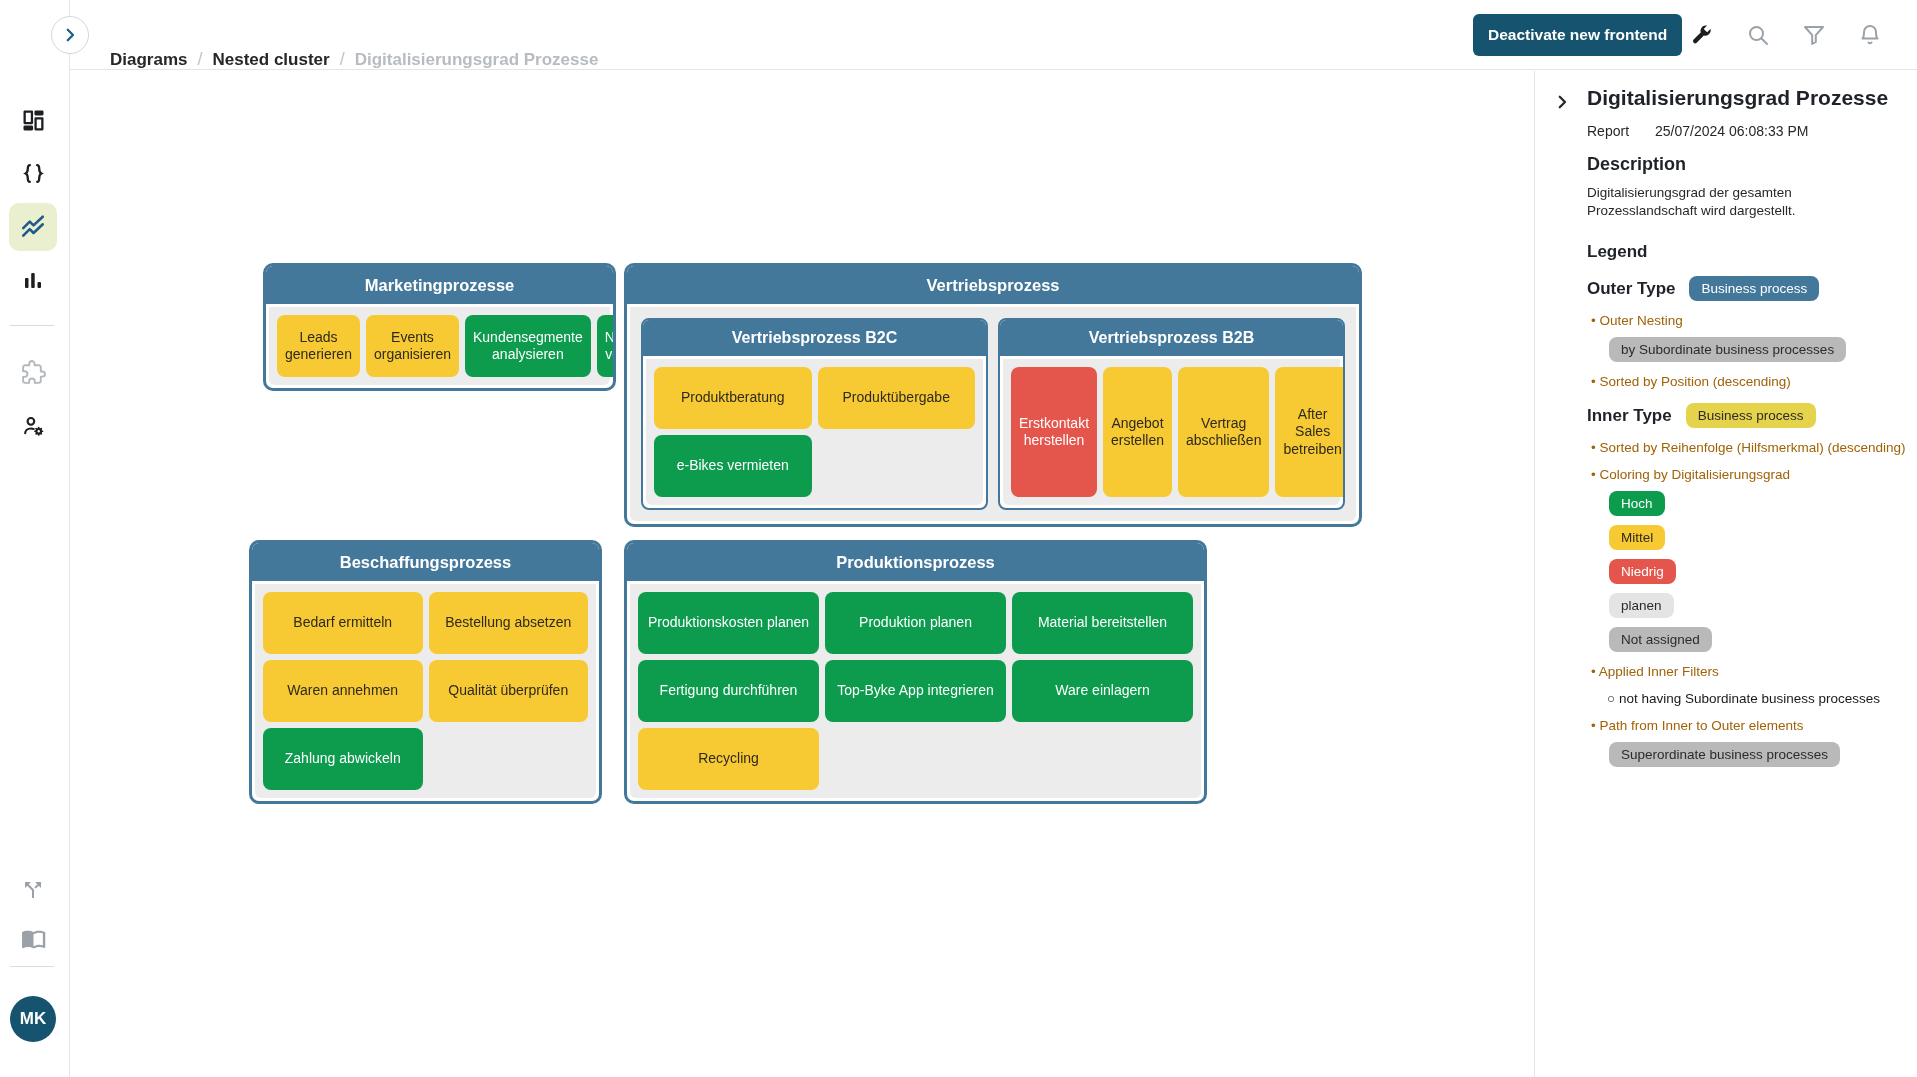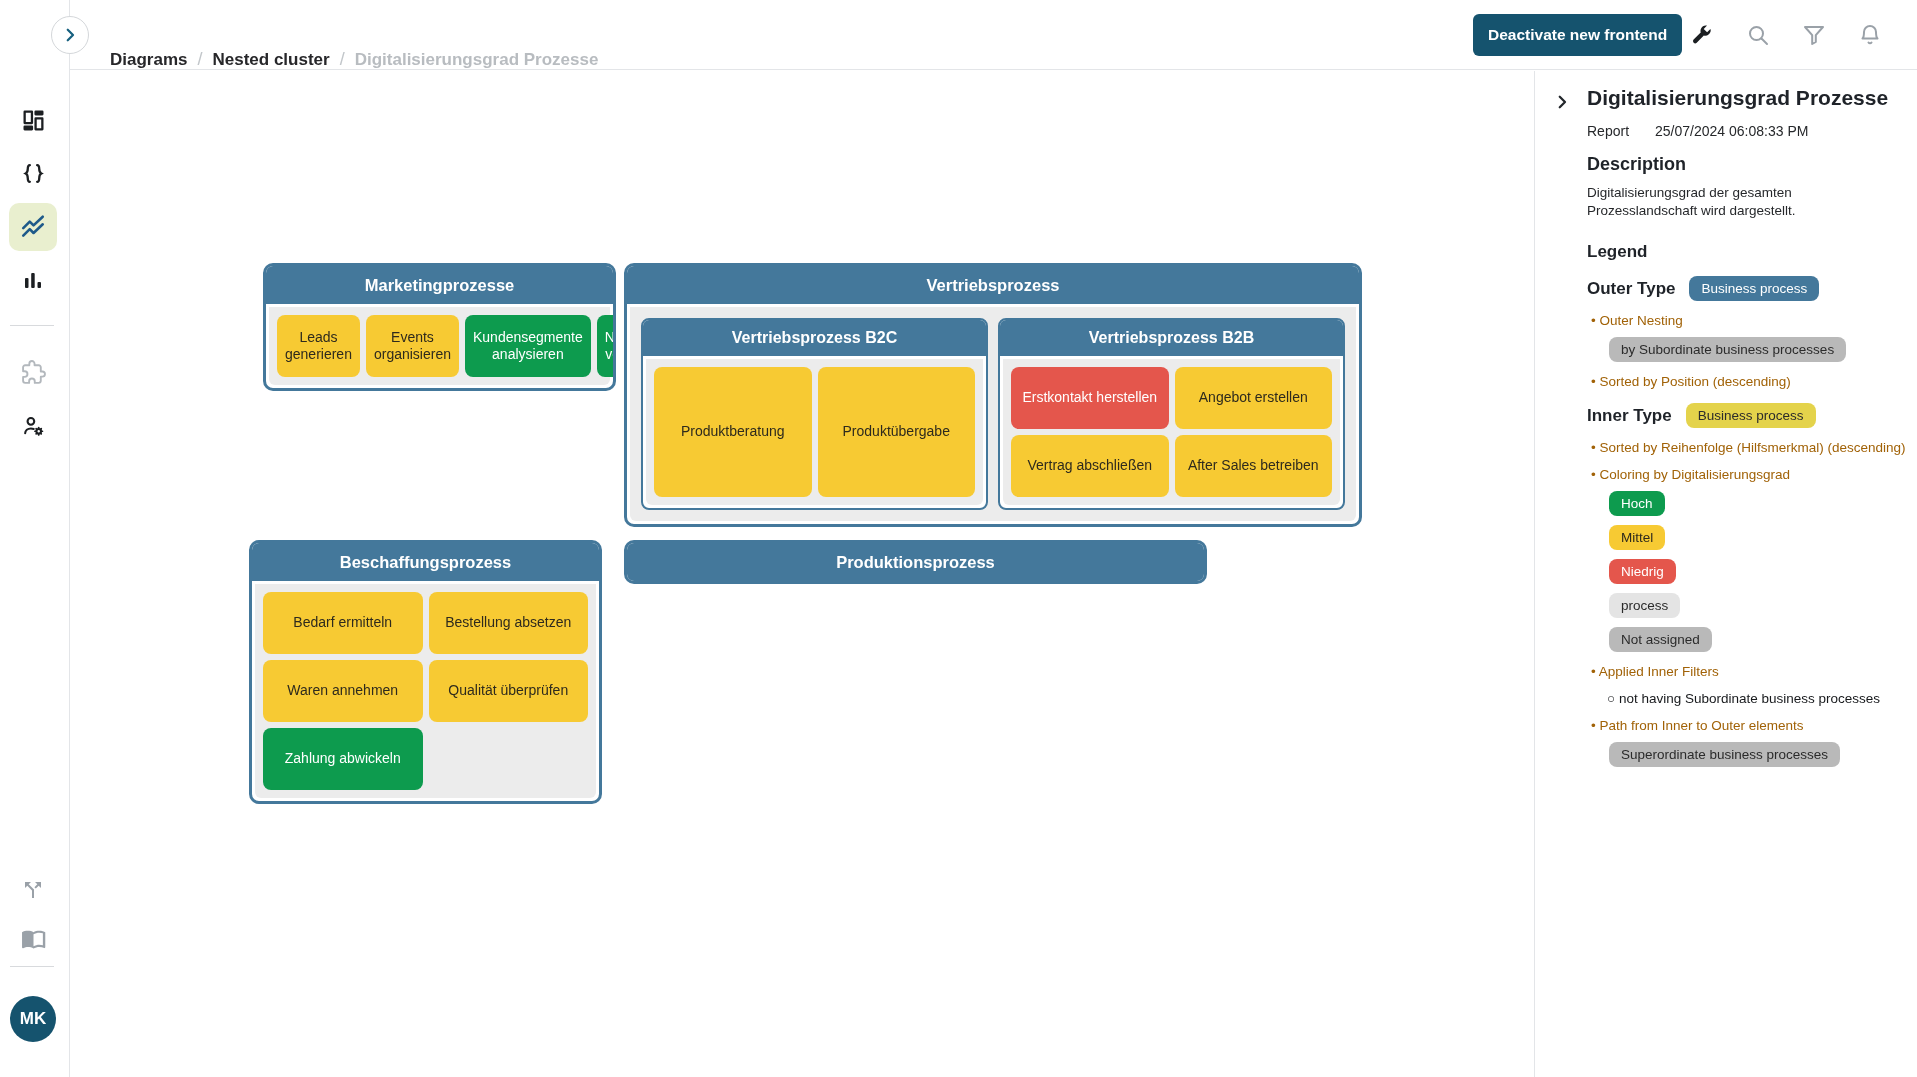--- a/index.html
+++ b/index.html
@@ -216,45 +216,55 @@
         </div>
       </div>
       <div class="cluster" style="left: 553px; top: 192px; width: 738px; position: absolute;">
         <div class="cluster-header">Vertriebsprozess</div>
         <div class="cluster-body parent">
           <div class="cluster subcluster">
             <div class="cluster-header">Vertriebsprozess B2C</div>
             <div class="cluster-body" style="grid-template-columns: repeat(2, 1fr);">
               <div class="node level-mittel">Produktberatung</div>
               <div class="node level-mittel">Produktübergabe</div>
+              <div class="node level-hoch">e-Bikes vermieten</div>
             </div>
           </div>
           <div class="cluster subcluster">
             <div class="cluster-header">Vertriebsprozess B2B</div>
-            <div class="cluster-body" style="grid-template-columns: repeat(2, 1fr);">
+            <div class="cluster-body" style="grid-template-columns: repeat(4, 1fr);">
               <div class="node level-niedrig">Erstkontakt herstellen</div>
               <div class="node level-mittel">Angebot erstellen</div>
               <div class="node level-mittel">Vertrag abschließen</div>
               <div class="node level-mittel">After Sales betreiben</div>
             </div>
           </div>
         </div>
       </div>
       <div class="cluster" style="left: 178px; top: 469px; width: 353px; position: absolute;">
         <div class="cluster-header">Beschaffungsprozess</div>
         <div class="cluster-body" style="grid-template-columns: repeat(2, 1fr);">
           <div class="node level-mittel">Bedarf ermitteln</div>
           <div class="node level-mittel">Bestellung absetzen</div>
           <div class="node level-mittel">Waren annehmen</div>
           <div class="node level-mittel">Qualität überprüfen</div>
           <div class="node level-hoch">Zahlung abwickeln</div>
         </div>
       </div>
       <div class="cluster" style="left: 553px; top: 469px; width: 583px; position: absolute;">
         <div class="cluster-header">Produktionsprozess</div>
+        <div class="cluster-body" style="grid-template-columns: repeat(3, 1fr);">
+          <div class="node level-hoch">Produktionskosten planen</div>
+          <div class="node level-hoch">Produktion planen</div>
+          <div class="node level-hoch">Material bereitstellen</div>
+          <div class="node level-hoch">Fertigung durchführen</div>
+          <div class="node level-hoch">Top-Byke App integrieren</div>
+          <div class="node level-hoch">Ware einlagern</div>
+          <div class="node level-mittel">Recycling</div>
+        </div>
       </div>
     </div>
 
   <div class="panel">
     <div class="panel-collapse">
       <svg width="18" height="18" viewBox="0 0 24 24" fill="none" stroke="#23272b" stroke-width="3" stroke-linecap="round" stroke-linejoin="round">
         <polyline points="9,5 16,12 9,19"></polyline>
         </svg>
     </div>
     <div class="panel-title">Digitalisierungsgrad Prozesse</div>
@@ -279,21 +289,21 @@
     <div class="type-row">
       <span class="type-label">Inner Type</span>
       <span class="badge tone-gold">Business process</span>
     </div>
     <div id="inner-items">
         <div class="bullet">• Sorted by Reihenfolge (Hilfsmerkmal) (descending)</div>
         <div class="bullet">• Coloring by Digitalisierungsgrad</div>
         <div class="badge-line"><span class="badge tone-green">Hoch</span></div>
         <div class="badge-line"><span class="badge tone-yellow">Mittel</span></div>
         <div class="badge-line"><span class="badge tone-red">Niedrig</span></div>
-        <div class="badge-line"><span class="badge tone-lightgray">process</span></div>
+        <div class="badge-line"><span class="badge tone-lightgray">planen</span></div>
         <div class="badge-line"><span class="badge tone-gray">Not assigned</span></div>
         <div class="bullet">• Applied Inner Filters</div>
         <div class="subbullet">○ not having Subordinate business processes</div>
         <div class="bullet">• Path from Inner to Outer elements</div>
         <div class="badge-line"><span class="badge tone-gray">Superordinate business processes</span></div>
       </div>
   </div>
 
 </div>
 

